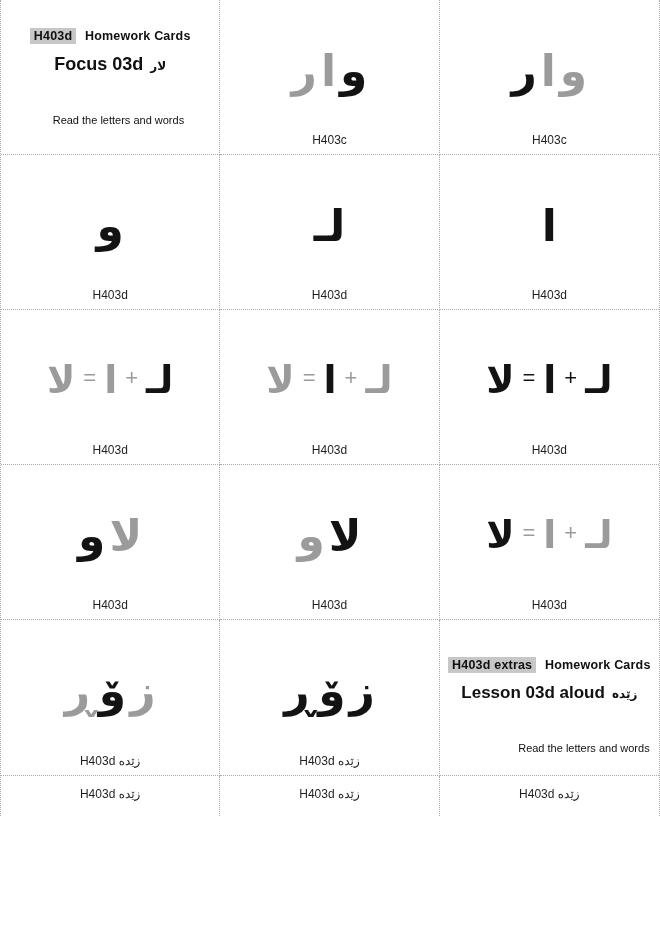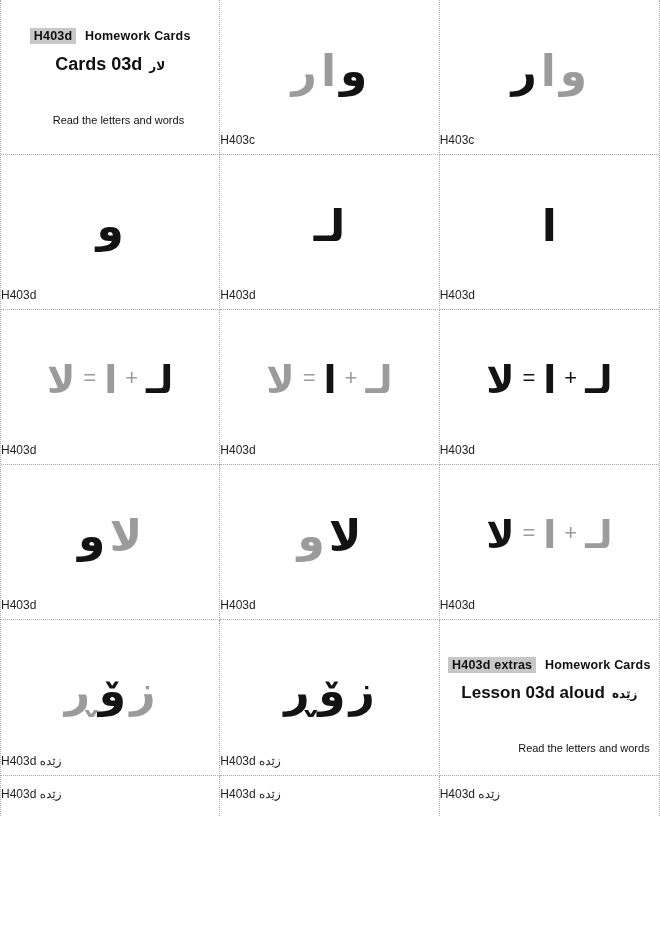--- a/index.html
+++ b/index.html
@@ -23,21 +23,21 @@
     line-height:1.1;white-space:nowrap;
   }
   .word span{margin:0 2px;}
   .word.eq{font-size:38px;}
   .word.eq .op{
     font-size:22px;font-weight:normal;
     font-family:"Liberation Sans",sans-serif;
     vertical-align:8px;margin:0 6px;
   }
   .label{
-    position:absolute;left:0;right:0;bottom:7px;text-align:left;
+    position:absolute;left:0;right:0;bottom:7px;text-align:center;
     font-size:12px;color:#1f1f1f;
   }
   .cell.toplabel .label{bottom:auto;top:11px;}
   .cell.toplabel .word{top:50%;margin-top:35px;}
 
   .titlecard{text-align:center;padding-top:29px;}
   .titlecard.extras{padding-top:38px;}
   .tc-head{font-size:12.5px;font-weight:bold;color:#101010;letter-spacing:.2px;}
   .code-hl{padding:1px 4px;margin-right:5px;}
   .tc-lesson{margin-top:11px;font-size:18px;font-weight:bold;color:#101010;}
@@ -53,21 +53,21 @@
 <body>
 
 <div class="page">
 
   <div class="cell titlecard">
     <div class="tc-head">
       <span class="code-hl" style="background-color: rgb(199, 199, 199);">H403d</span>
       <span>Homework Cards</span>
     </div>
     <div class="tc-lesson">
-      <span>Cards 03d</span><span class="tc-ar" dir="rtl">لار</span>
+      <span>Focus 03d</span><span class="tc-ar" dir="rtl">لار</span>
     </div>
     <div class="tc-instr">
       <div>Read the letters and words</div>
       <div>aloud.  Focus on the black</div>
       
     </div>
   </div>
 
   <div class="cell">
     <div class="word" dir="rtl">

